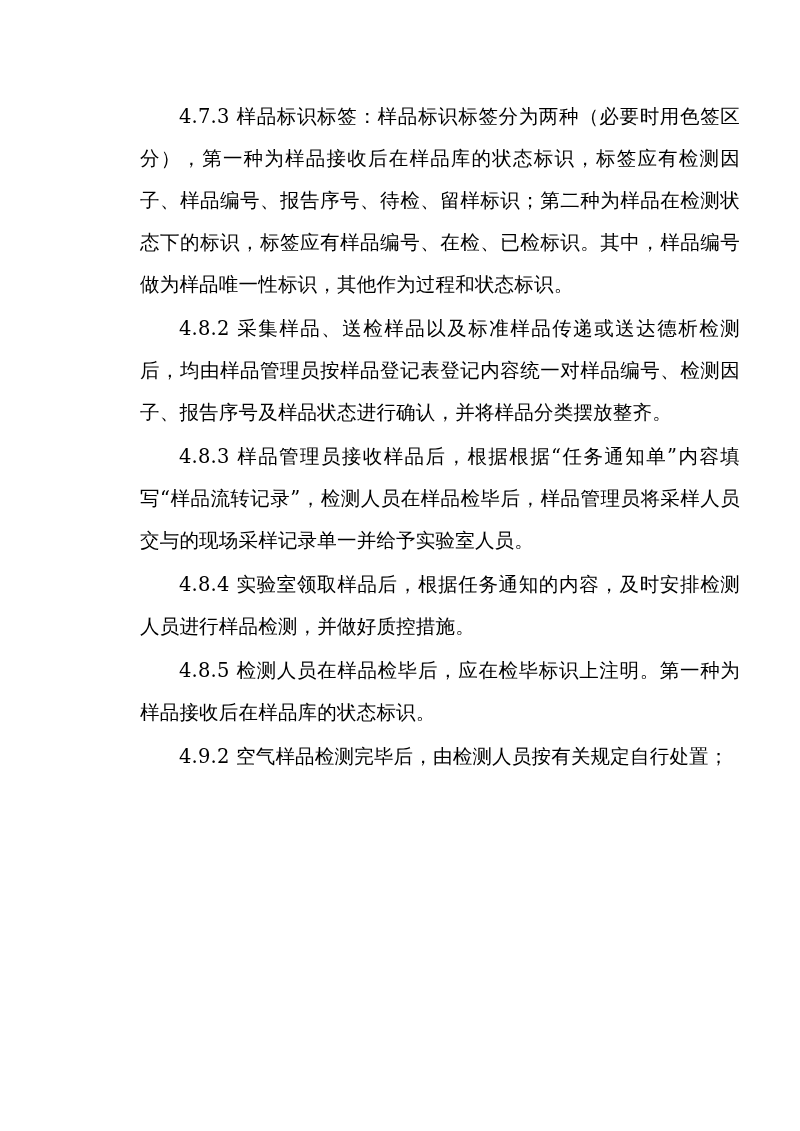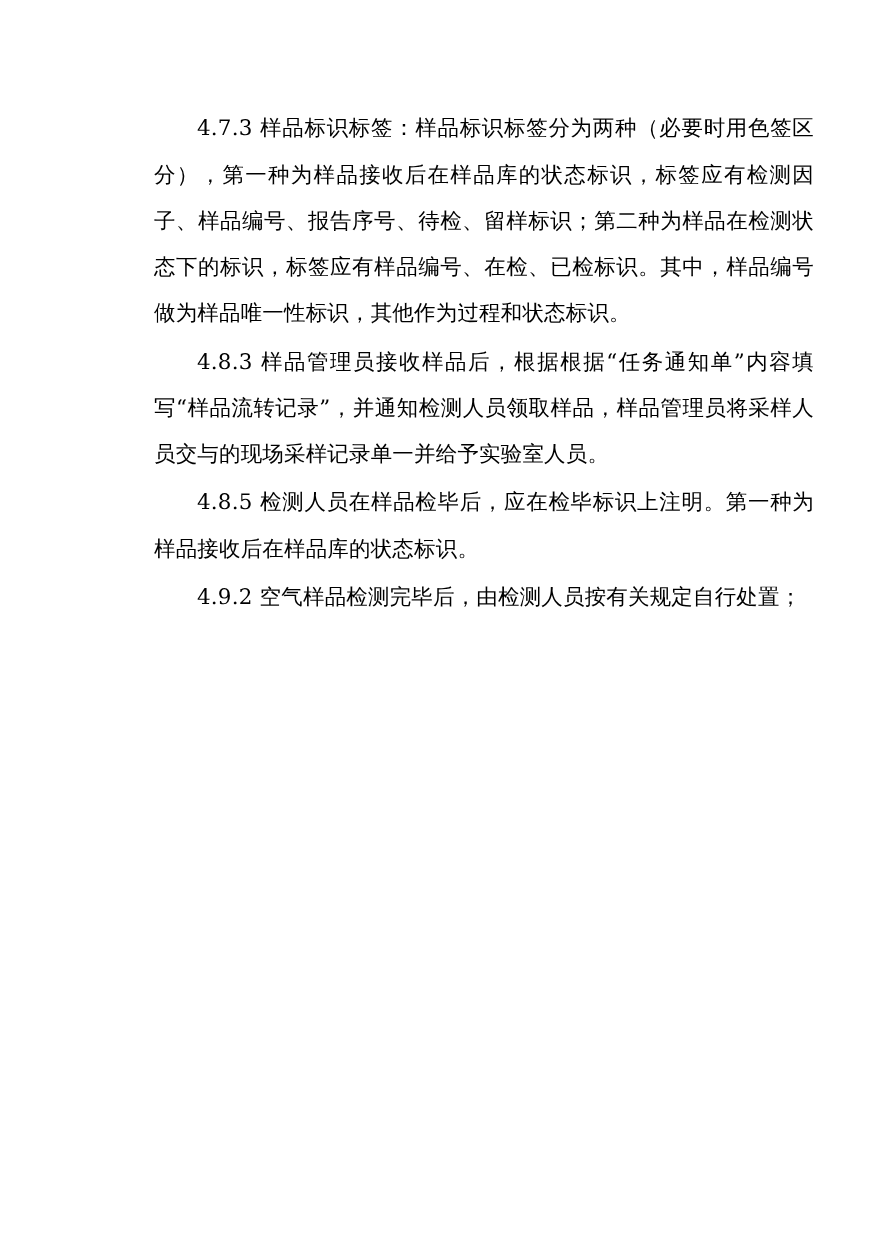--- a/index.html
+++ b/index.html
@@ -37,17 +37,19 @@
   p.para:last-child {
     margin-bottom: 0;
   }
 </style>
 </head>
 <body>
 
 <div class="page">
   <div class="doc-body">
     <p class="para">4.7.3 样品标识标签：样品标识标签分为两种（必要时用色签区分），第一种为样品接收后在样品库的状态标识，标签应有检测因子、样品编号、报告序号、待检、留样标识；第二种为样品在检测状态下的标识，标签应有样品编号、在检、已检标识。其中，样品编号做为样品唯一性标识，其他作为过程和状态标识。</p>
-    <p class="para">4.8.3 样品管理员接收样品后，根据根据“任务通知单”内容填写“样品流转记录”，并通知检测人员领取样品，样品管理员将采样人员交与的现场采样记录单一并给予实验室人员。</p>
+    <p class="para">4.8.2 采集样品、送检样品以及标准样品传递或送达德析检测后，均由样品管理员按样品登记表登记内容统一对样品编号、检测因子、报告序号及样品状态进行确认，并将样品分类摆放整齐。</p>
+    <p class="para">4.8.3 样品管理员接收样品后，根据根据“任务通知单”内容填写“样品流转记录”，检测人员在样品检毕后，样品管理员将采样人员交与的现场采样记录单一并给予实验室人员。</p>
+    <p class="para">4.8.4 实验室领取样品后，根据任务通知的内容，及时安排检测人员进行样品检测，并做好质控措施。</p>
     <p class="para">4.8.5 检测人员在样品检毕后，应在检毕标识上注明。第一种为样品接收后在样品库的状态标识。</p>
     <p class="para">4.9.2 空气样品检测完毕后，由检测人员按有关规定自行处置；</p>
   </div>
 </div>
 
 </body></html>

